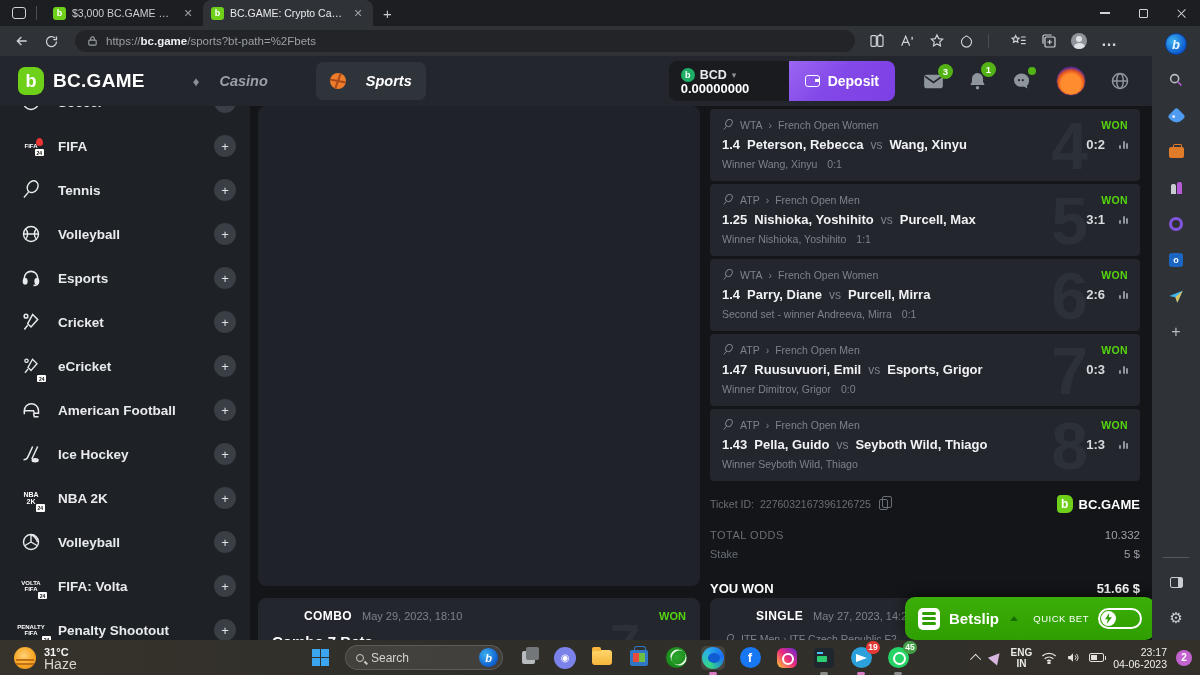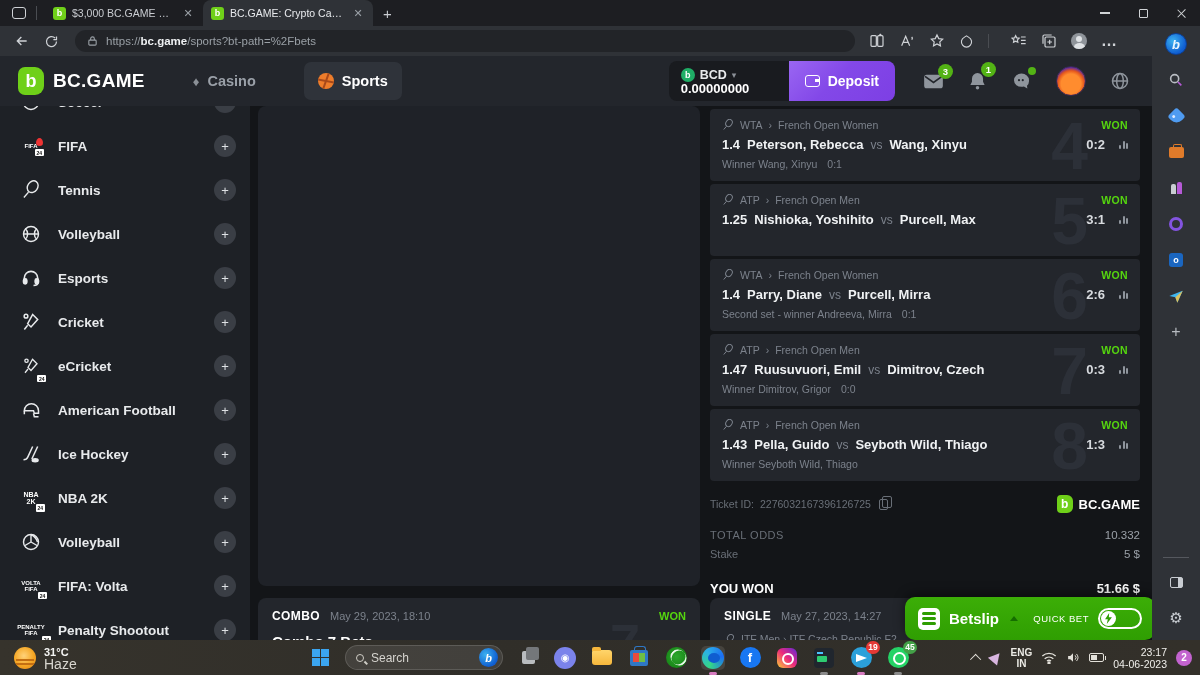--- a/index.html
+++ b/index.html
@@ -60,21 +60,21 @@
   .eb-gear::before{content:"\2699";}
 
   
   #viewport { position:absolute; left:0; top:56px; width:1152px; height:584px; background:#15171a; overflow:hidden; }
 
   #siteheader { position:absolute; left:0; top:0; width:1152px; height:50px; background:#23262c; display:flex; align-items:center; padding:0 22px 0 18px; }
   .logo { display:flex; align-items:center; gap:9px; }
   .logo-b { width:26px; height:28px; background:#6fd019; border-radius:7px 9px 9px 7px; color:#fff; font-weight:bold; font-size:18px; display:flex; align-items:center; justify-content:center; }
   .logo-b::before{content:"b";}
   .logo-t { color:#fff; font-size:19px; font-weight:800; letter-spacing:.3px; }
-  .nav-item { display:flex; align-items:center; gap:8px; margin-left:34px; font-size:14.5px; color:#9aa0a8; font-weight:600; height:38px; padding:0 14px; border-radius:7px; }
+  .nav-item { display:flex; align-items:center; gap:20px; margin-left:34px; font-size:14.5px; color:#9aa0a8; font-weight:600; height:38px; padding:0 14px; border-radius:7px;font-style:italic; }
   .nav-item.active { background:#2f333a; color:#fff; }
   .dia { color:#8b9097; font-size:13px; } .dia::before{content:"\2666";}
   .bball { width:16px; height:16px; border-radius:50%; background:#ee7d2b; position:relative; overflow:hidden;}
   .bball::before{content:"";position:absolute;left:7px;top:-2px;width:2px;height:20px;background:#a8491a;transform:rotate(20deg);}
   .bball::after{content:"";position:absolute;left:-2px;top:7px;width:20px;height:2px;background:#a8491a;transform:rotate(10deg);}
   .wallet-group { margin-left:auto; display:flex; height:40px; }
   .wallet-bal { background:#191b1f; border-radius:8px 0 0 8px; padding:4px 12px 4px 12px; display:flex; flex-direction:column; justify-content:center; min-width:120px; }
   .wal-top { display:flex; align-items:center; gap:5px; }
   .coin { width:14px; height:14px; border-radius:50%; background:#1fae66; color:#fff; font-size:9px; font-weight:bold; display:flex; align-items:center; justify-content:center;}
   .coin::before{content:"b";}
@@ -128,21 +128,21 @@
   #totals { margin-top:12px; }
   .trow { display:flex; justify-content:space-between; align-items:center; height:19px; font-size:11px; color:#696f77; }
   .trow .tval { color:#9ba1a8; font-size:11.5px; }
   .trow.big { margin-top:16px; }
   .trow.big span { color:#fff; font-weight:bold; font-size:13px; }
 
   
   .hist { position:absolute; top:492px; height:60px; background:#23262c; border-radius:8px; padding:11px 14px; overflow:hidden; }
   #combo { left:8px; width:442px; }
   #single { left:460px; width:430px; }
-  .hrow1 { display:flex; align-items:center; gap:10px; font-size:12px; }
+  .hrow1 { display:flex; align-items:center; gap:10px; font-size:12px;margin-left:32px; }
   .htype { color:#fff; font-weight:bold; letter-spacing:.4px; }
   .hdate { color:#7c828c; font-size:11px; }
   .hwon { margin-left:auto; color:#55d60f; font-weight:bold; font-size:11px; }
   .htitle { margin-top:10px; color:#fff; font-weight:bold; font-size:15px; }
   .hsub { margin-top:10px; color:#7c828c; font-size:10.5px; display:flex; align-items:center; gap:6px; }
   .hist .wm { position:absolute; right:60px; top:14px; font-size:54px; font-weight:bold; color:#2c3038; }
 
   
   #betslip { position:absolute; left:655px; top:491px; width:250px; height:43px; background:linear-gradient(180deg,#3cae07,#2f9e02); border-radius:10px; display:flex; align-items:center; padding:0 13px; gap:9px; z-index:6; box-shadow:0 -3px 12px rgba(0,0,0,.45); }
   .bs-ic { width:22px; height:22px; background:#fff; border-radius:5px; display:flex; flex-direction:column; justify-content:center; gap:2.5px; padding:0 4px; }
@@ -590,20 +590,24 @@
             <span>Nishioka, Yoshihito</span>
               <span class="vs">vs</span>
               <span>Purcell, Max</span>
             <span class="score">3:1</span>
             <span class="bars">
                 <i></i>
                 <i></i>
                 <i></i>
               </span>
           </div>
+          <div class="lrow lr3">
+              <span>Winner Nishioka, Yoshihito</span>
+              <span>1:1</span>
+            </div>
         </div>
 
         <div class="leg">
           <span class="wm">6</span>
           <div class="lrow lr1">
             <span class="racket">
                 <svg width="12" height="12" viewBox="0 0 24 24" fill="none" stroke="currentColor" stroke-width="2">
                   <ellipse cx="14" cy="8" rx="6" ry="7.5" transform="rotate(35 14 8)"></ellipse>
                   <path d="M9 14.5L3.5 21"></path>
                 </svg>
@@ -642,21 +646,21 @@
               </span>
             <span>ATP</span>
               <span>›</span>
               <span>French Open Men</span>
             <span class="won">WON</span>
           </div>
           <div class="lrow lr2">
             <span>1.47</span>
             <span>Ruusuvuori, Emil</span>
               <span class="vs">vs</span>
-              <span>Dimitrov, Czech</span>
+              <span>Esports, Grigor</span>
             <span class="score">0:3</span>
             <span class="bars">
                 <i></i>
                 <i></i>
                 <i></i>
               </span>
           </div>
           <div class="lrow lr3">
               <span>Winner Dimitrov, Grigor</span>
               <span>0:0</span>

